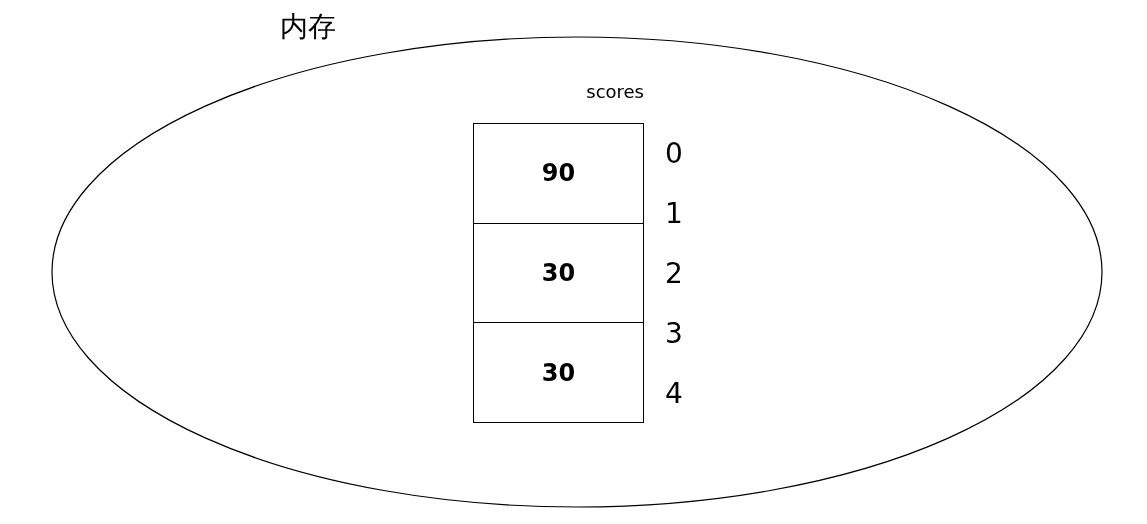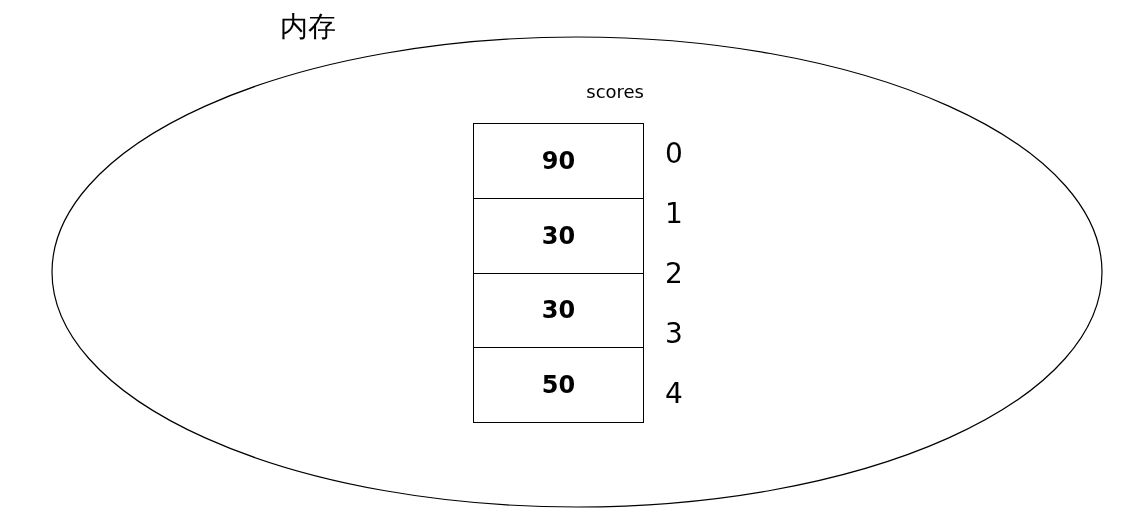--- a/index.html
+++ b/index.html
@@ -90,21 +90,20 @@
   </svg>
 
   <div class="memory-label">内存</div>
 
   <div class="array-title">scores</div>
 
   <div class="array-box">
     <div class="array-cell">90</div>
     <div class="array-cell">30</div>
     <div class="array-cell">30</div>
-    <div class="array-cell">50</div>
   </div>
 
   <div class="index-col">
     <div class="index-label">0</div>
     <div class="index-label">1</div>
     <div class="index-label">2</div>
     <div class="index-label">3</div>
     <div class="index-label">4</div>
   </div>
 

